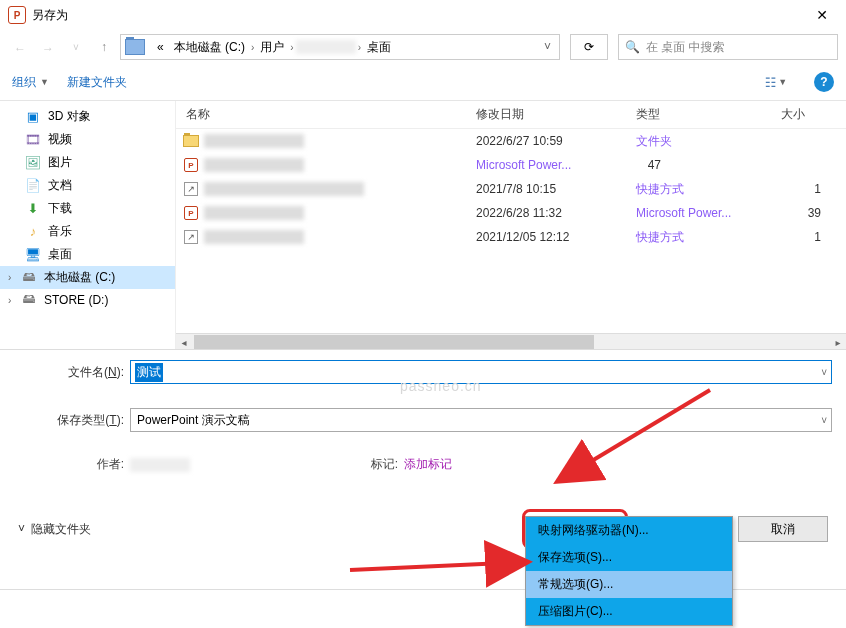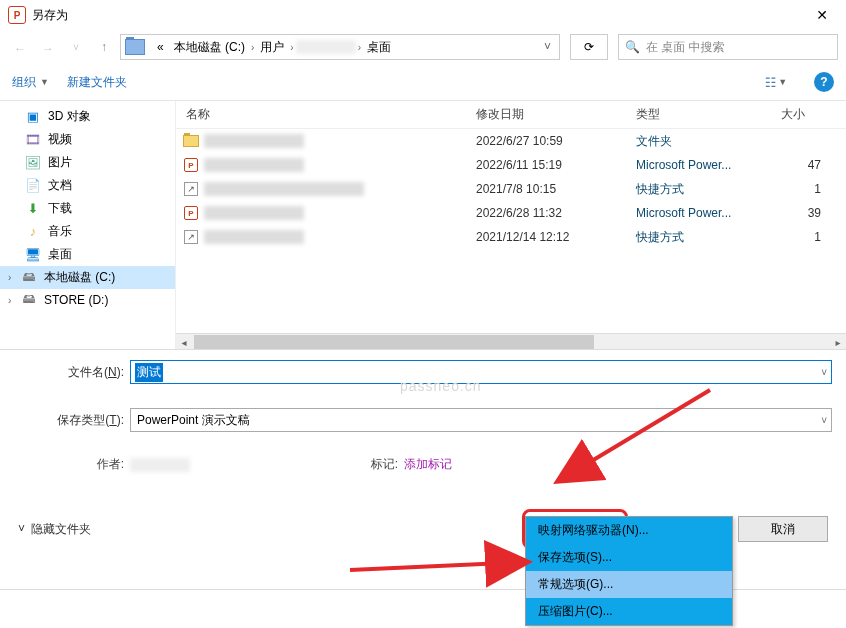--- a/index.html
+++ b/index.html
@@ -54,21 +54,21 @@
 .fl-header { display: flex; align-items: center; height: 28px; border-bottom: 1px solid #eee; color: #444; }
 .fl-col-name { width: 300px; padding-left: 10px; }
 .fl-col-date { width: 160px; }
 .fl-col-type { width: 145px; }
 .fl-col-size { width: 50px; }
 .fl-row { display: flex; align-items: center; height: 24px; padding-left: 6px; }
 .fl-row .file-icon { width: 18px; display: flex; justify-content: center; margin-right: 4px; }
 .fl-row .blur-name { width: 100px; height: 14px; background: #ddd; filter: blur(2px); }
 .fl-row.wide .blur-name { width: 160px; }
 .fl-row .date { width: 160px; color: #333; }
-.fl-row .type { width: 145px; color: #0c4a6e; }
+.fl-row .type { width: 145px; color: #8b5cf6; }
 .fl-row .size { width: 40px; text-align: right; color: #333; }
 .fl-name-col { width: 294px; display: flex; align-items: center; }
 .folder-ic { width: 16px; height: 12px; background: #f8d775; border: 1px solid #d4a93a; position: relative; }
 .folder-ic::before { content: ""; position: absolute; top: -3px; left: 0; width: 6px; height: 3px; background: #d4a93a; }
 .ppt-ic { width: 14px; height: 14px; background: #fff; border: 1px solid #c43e1c; border-radius: 2px; color: #c43e1c; font-size: 8px; font-weight: bold; display: flex; align-items: center; justify-content: center; }
 .lnk-ic { width: 14px; height: 14px; background: #fff; border: 1px solid #999; color: #555; font-size: 9px; display: flex; align-items: center; justify-content: center; }
 .hscroll { position: absolute; bottom: 0; left: 0; right: 0; height: 16px; background: #f0f0f0; border-top: 1px solid #ddd; }
 .hscroll-thumb { position: absolute; left: 0; top: 1px; height: 14px; width: 400px; background: #ccc; }
 .hscroll-arr-l, .hscroll-arr-r { position: absolute; top: 0; width: 16px; height: 16px; display: flex; align-items: center; justify-content: center; color: #666; font-size: 10px; }
 .hscroll-arr-l { left: 0; }
@@ -227,21 +227,20 @@
           <div class="type">文件夹</div>
           <div class="size"></div>
         </div>
         <div class="fl-row">
           <div class="fl-name-col">
             <div class="file-icon">
               <div class="ppt-ic">P</div>
             </div>
             <div class="blur-name"></div>
           </div>
-          <div class="date">2022/6/11 15:19</div>
           <div class="type">Microsoft Power...</div>
           <div class="size">47</div>
         </div>
         <div class="fl-row wide">
           <div class="fl-name-col">
             <div class="file-icon">
               <div class="lnk-ic">↗</div>
             </div>
             <div class="blur-name"></div>
           </div>
@@ -260,21 +259,21 @@
           <div class="type">Microsoft Power...</div>
           <div class="size">39</div>
         </div>
         <div class="fl-row">
           <div class="fl-name-col">
             <div class="file-icon">
               <div class="lnk-ic">↗</div>
             </div>
             <div class="blur-name"></div>
           </div>
-          <div class="date">2021/12/14 12:12</div>
+          <div class="date">2021/12/05 12:12</div>
           <div class="type">快捷方式</div>
           <div class="size">1</div>
         </div>
       </div>
     <div class="hscroll">
       <div class="hscroll-arr-l">◂</div>
       <div class="hscroll-thumb" style="left:18px;"></div>
       <div class="hscroll-arr-r">▸</div>
     </div>
   </div>

